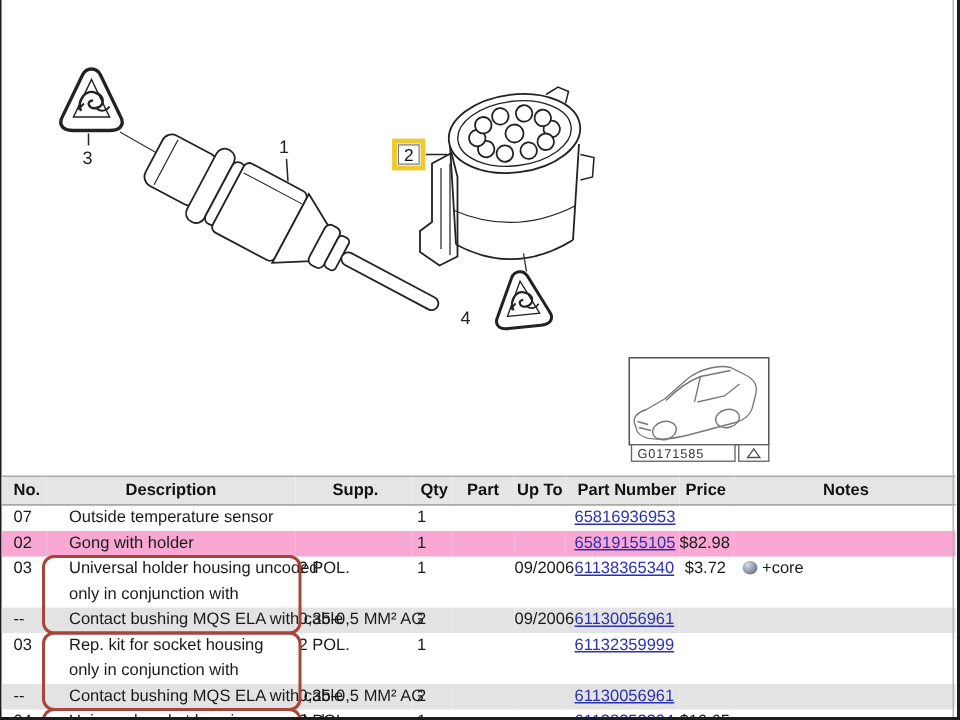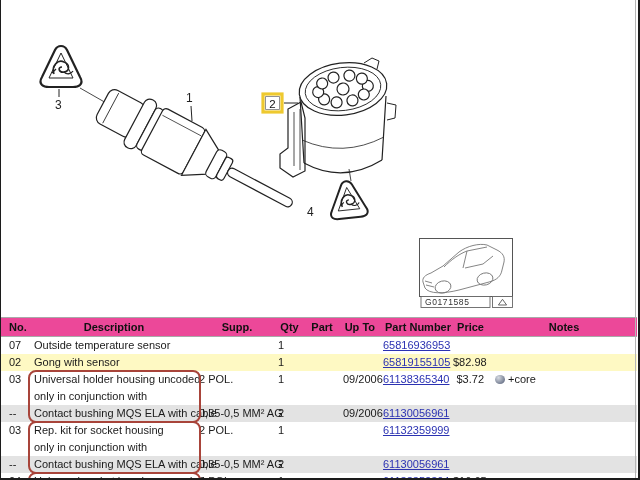--- a/index.html
+++ b/index.html
@@ -11,29 +11,29 @@
   }
   .page::after{content:""; position:absolute; top:0; right:2px; width:1px; height:100%; background:#b5b5b5;}
   svg text{font-family:"Liberation Sans", sans-serif;}
 
   .diagram-svg{position:absolute; left:0; top:0;}
 
   
   .table-wrap{position:absolute; left:0; top:317px; width:637px;}
   table.parts{border-collapse:collapse; table-layout:fixed; width:636px; font-size:11px;}
   th{
-    background:#ec4899; font-weight:bold; height:18px; text-align:center; padding:0;
+    background:#e5e5e5; font-weight:bold; height:18px; text-align:center; padding:0;
     border-top:1px solid #a9a9a9; border-bottom:1px solid #a9a9a9; color:#111;
   }
   th.c-no{text-align:left; padding-left:8px;}
   td{padding:0; height:17px; line-height:17px; vertical-align:top; white-space:nowrap; overflow:visible;}
-  tr.r-highlight td{background:#fef9c3;}
+  tr.r-highlight td{background:#f9a8d4;}
   tr.r-shade td{background:#e3e3e3;}
   .c-no{padding-left:8px;}
-  .dline{height:17px; line-height:17px; padding-left:3px; white-space:nowrap;}
+  .dline{height:17px; line-height:17px; padding-left:3px; white-space:nowrap;margin-left:12px;}
   .c-supp{padding-left:2px;margin-top:24px;}
   .c-qty{padding-left:3px;}
   .c-upto{text-align:right; padding-right:2px;}
   .c-part{padding-left:6px;}
   .c-price{text-align:right; padding-right:5px;}
   .c-notes{padding-left:2px;}
   td a{color:#2b32b2; text-decoration:underline;}
   .photo-icon{
     display:inline-block; width:10px; height:9px; border-radius:50%;
     background:radial-gradient(circle at 35% 30%, #d7dbe2 0%, #8b93a4 55%, #4d5670 100%);
@@ -173,21 +173,21 @@
             <td class="c-qty">1</td>
             <td class="c-from"></td>
             <td class="c-upto"></td>
             <td class="c-part"><a href="#">65816936953</a></td>
             <td class="c-price"></td>
             <td class="c-notes"></td>
           </tr>
           <tr class="r-highlight">
             <td class="c-no">02</td>
             <td class="c-desc">
-              <div class="dline">Gong with sensor</div>
+              <div class="dline">Gong with holder</div>
             </td>
             <td class="c-supp"></td>
             <td class="c-qty">1</td>
             <td class="c-from"></td>
             <td class="c-upto"></td>
             <td class="c-part"><a href="#">65819155105</a></td>
             <td class="c-price">$82.98</td>
             <td class="c-notes"></td>
           </tr>
           <tr class="r-plain">

